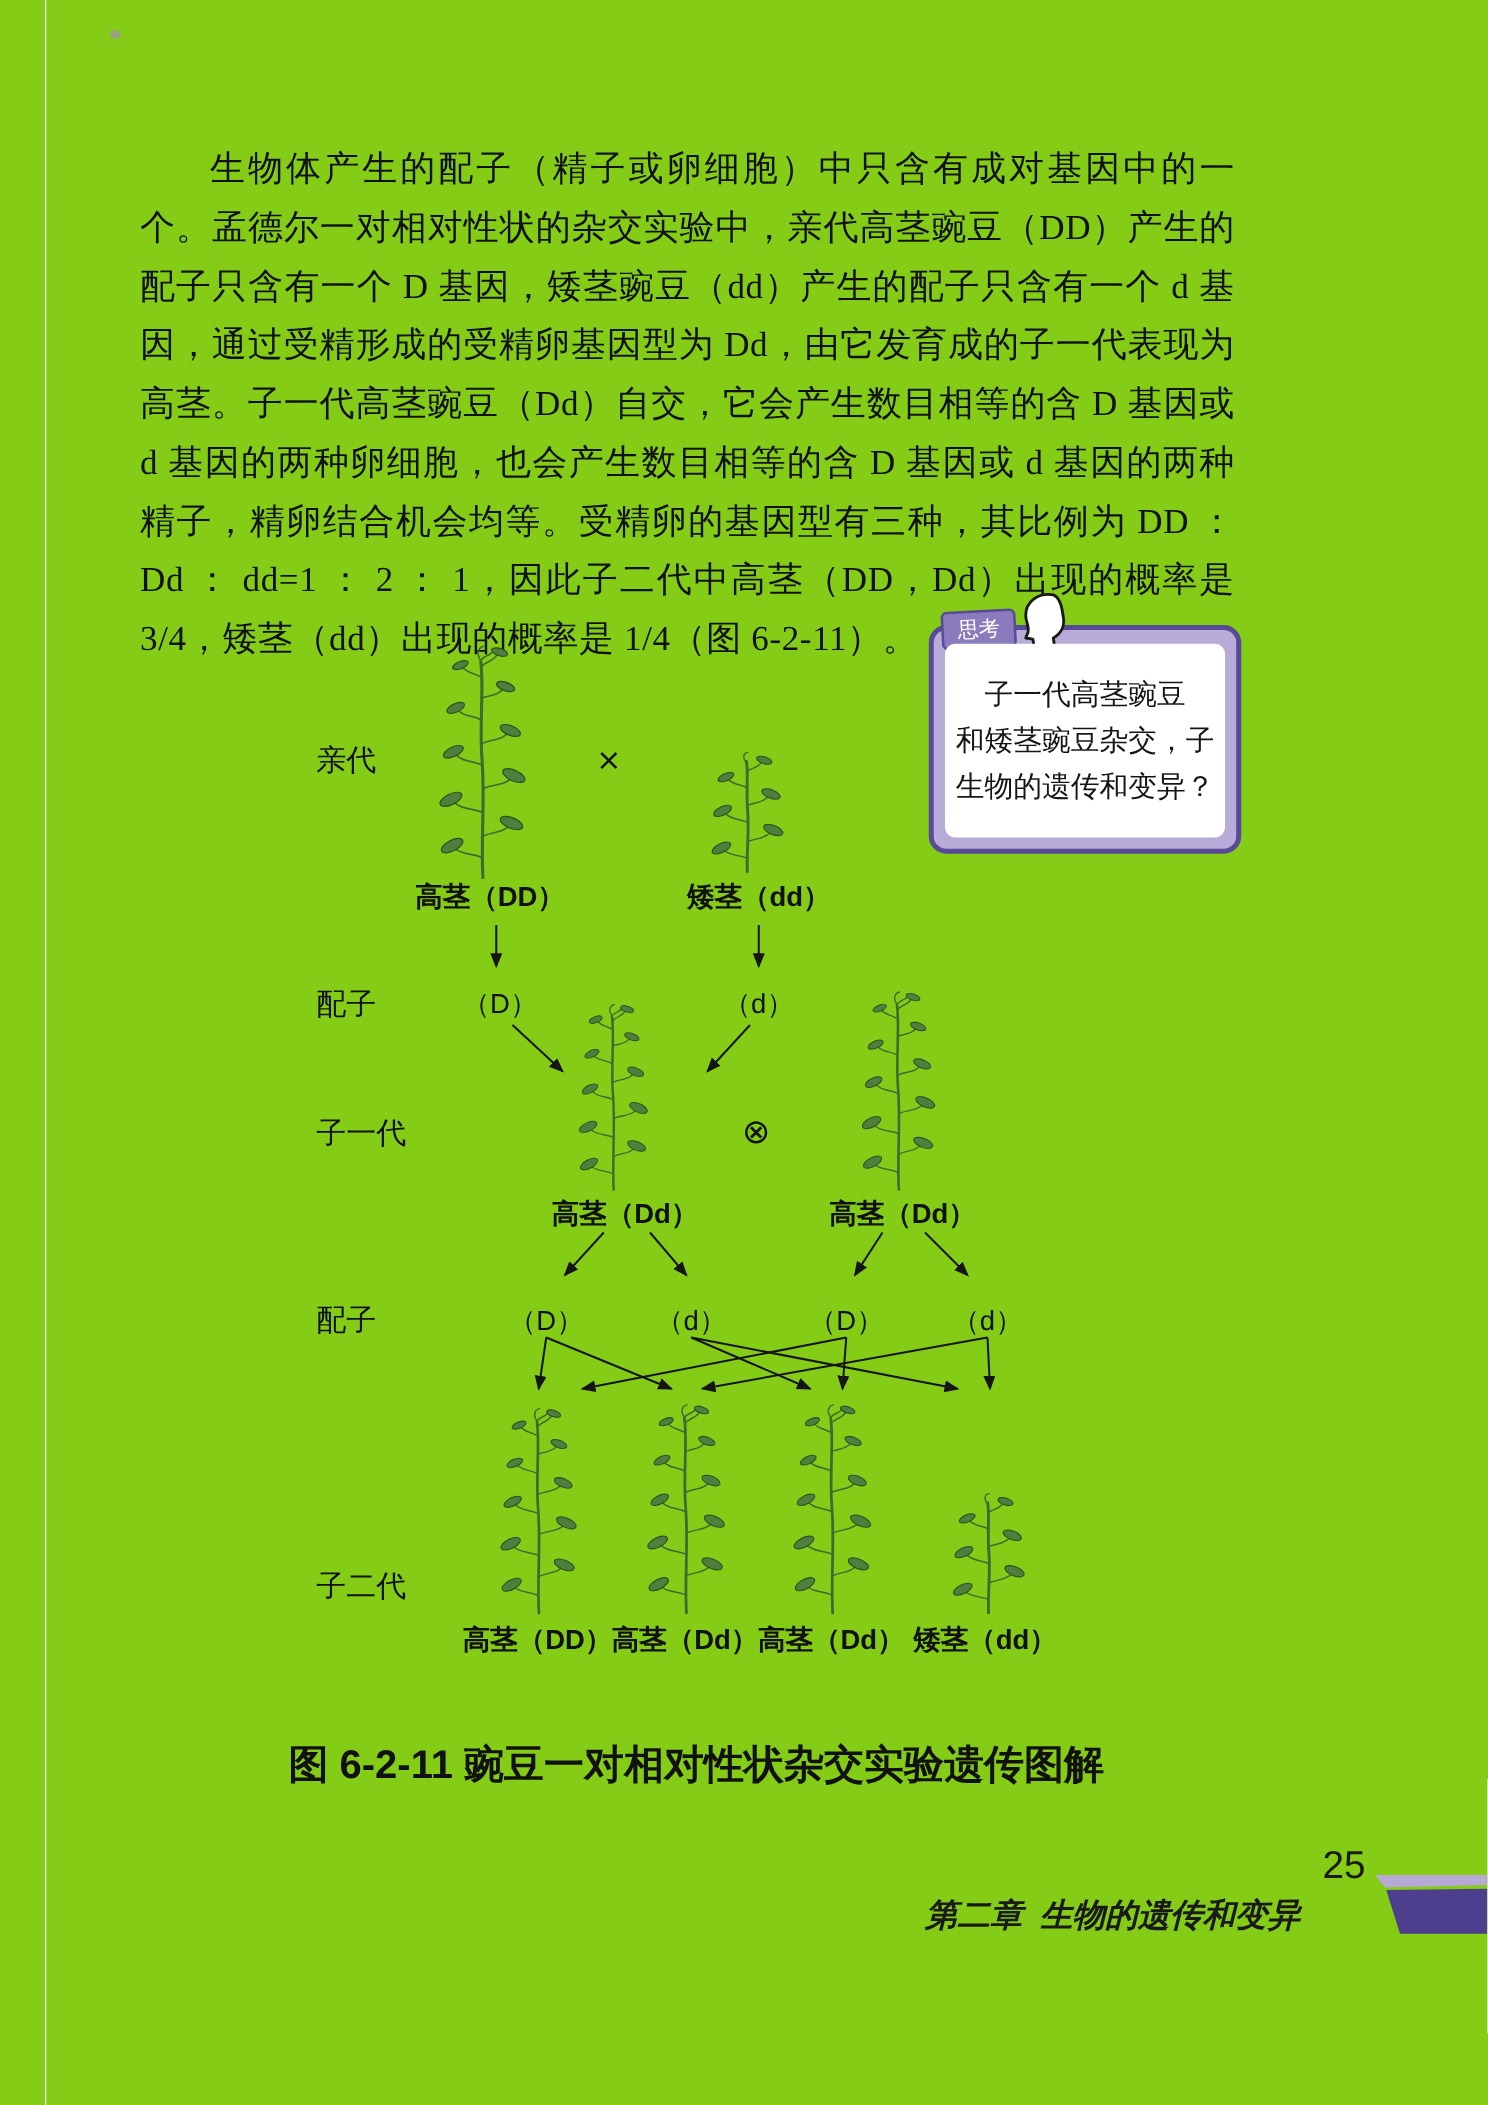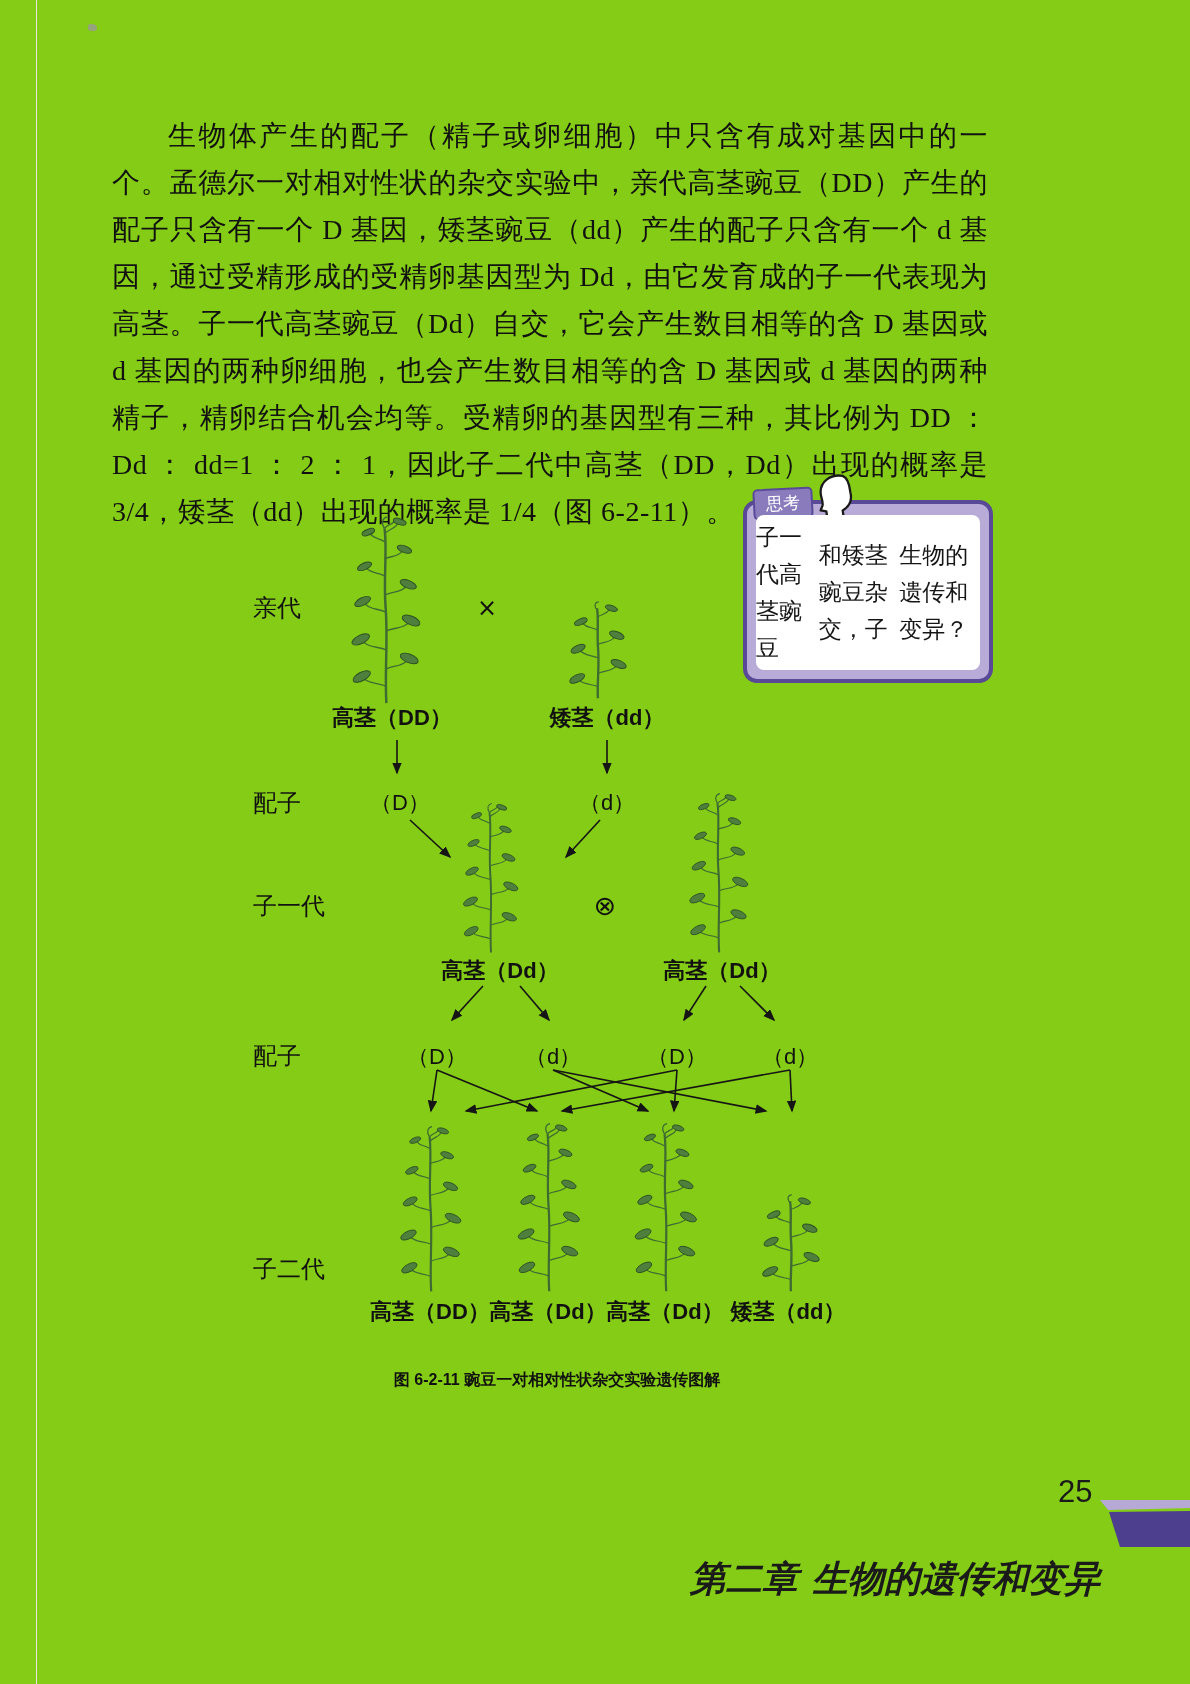--- a/index.html
+++ b/index.html
@@ -33,48 +33,47 @@
     position:absolute; transform:translateX(-50%); white-space:nowrap;
     font-size:22px; font-family:"Liberation Sans", sans-serif;
   }
   .sym { position:absolute; transform:translateX(-50%); font-size:24px; font-family:"DejaVu Sans", sans-serif; }
   .sym-self { font-size:27px; }
 
   .plant { position:absolute; }
   .plant svg { width:100%; height:100%; }
 
   .caption {
-    position:absolute; left:557px; top:900px; transform:translateX(-50%);
-    font-size:16px; font-weight:bold; white-space:nowrap;
+    position:absolute; left:557px; top:920px; transform:translateX(-50%);
+    font-size:32px; font-weight:bold; white-space:nowrap;
     font-family:"Liberation Sans", sans-serif;
   }
 
   .think-box {
     position:absolute; left:743px; top:500px; width:250px; height:183px;
     background:#b9abd8; border:4px solid #584a97; border-radius:14px;
   }
   .think-inner {
     position:absolute; left:9px; top:11px; right:9px; bottom:9px;
     background:#ffffff; border-radius:8px;
-    display:flex; flex-direction:row; justify-content:center; align-items:center;
+    display:flex; flex-direction:column; justify-content:center; align-items:center;
     font-size:23px; line-height:37px; color:#151515;
   }
   .think-tab {
     position:absolute; left:6px; top:-16px; background:#8a7bbd; color:#fff;
     font-size:17px; line-height:1; padding:5px 11px; border-radius:5px;
     border:2px solid #584a97; transform:rotate(-3deg);
     font-family:"Liberation Sans", sans-serif;
   }
   .think-head { position:absolute; left:64px; top:-32px; width:48px; height:52px; }
 
   .footer-text {
     position:absolute; left:690px; top:1515px; width:350px; text-align:right;
-    font-size:36px; font-weight:bold; font-style:italic; white-space:nowrap;
+    font-size:26px; font-weight:bold; font-style:italic; white-space:nowrap;
     color:#1a1a1a;
-    margin-top:40px;
   }
   .footer-chapter { margin-right:14px; }
   .page-num {
     position:absolute; left:1058px; top:1474px; font-size:31px;
     font-family:"Liberation Sans", sans-serif; color:#1a1a1a;
   }
   .footer-tab { position:absolute; right:0; top:1497px; width:94px; height:52px; }
 </style>
 </head>
 <body>

